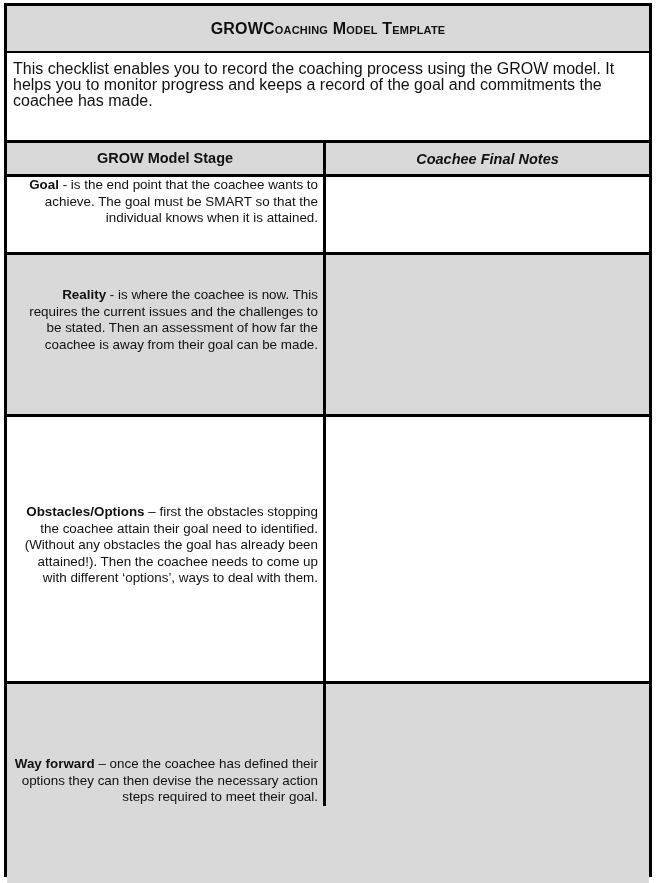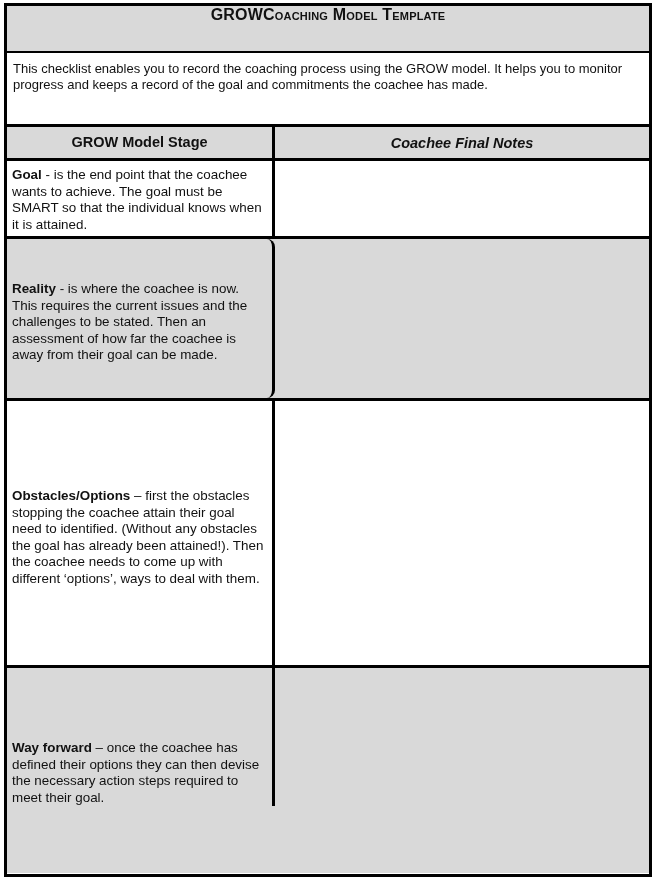--- a/index.html
+++ b/index.html
@@ -1,31 +1,31 @@
 <!DOCTYPE html>
 <html><head>
 <meta charset="utf-8">
 <style>
   html, body { margin: 0; padding: 0; background: #ffffff; }
   body { width: 660px; height: 883px; position: relative; font-family: "Liberation Sans", sans-serif; color: #111; }
   .sheet { position: absolute; left: 4px; top: 3px; width: 648px; border: 3px solid #000; box-sizing: border-box; height: 874px; }
-  .title { height: 45px; background: #d9d9d9; border-bottom: 2px solid #000; display: flex; justify-content: center; font-weight: bold; font-size: 16px; letter-spacing: 0.2px; }
+  .title { height: 45px; background: #d9d9d9; border-bottom: 2px solid #000; display: flex; align-items: center; justify-content: center; font-weight: bold; font-size: 16px; letter-spacing: 0.2px; }
   .title .sc { font-variant: small-caps; }
-  .intro { height: 74px; border-bottom: 3px solid #000; padding: 8px 6px 0 6px; box-sizing: border-box; font-size: 13px; line-height: 16px; }
+  .intro { height: 90px; border-bottom: 3px solid #000; padding: 8px 6px 0 6px; box-sizing: border-box; font-size: 16px; line-height: 16px; }
   .row { display: flex; border-bottom: 3px solid #000; box-sizing: border-box; }
   .row:last-child { border-bottom: none; }
-  .cell-left { width: 268px; border-right: 3px solid #000; box-sizing: border-box; padding: 0 5px; font-size: 13.4px; line-height: 16.6px; display: flex; align-items: center; }
+  .cell-left { width: 319px; border-right: 3px solid #000; box-sizing: border-box; padding: 0 5px; font-size: 13.4px; line-height: 16.6px; display: flex; align-items: center; text-align: right; }
   .cell-right { flex: 1; font-style: italic; }
   .hdr { height: 34px; background: #d9d9d9; }
   .hdr .cell-left, .hdr .cell-right { justify-content: center; font-weight: bold; font-size: 14.5px; display: flex; align-items: center; }
   .grey { background: #d9d9d9; }
   .r-goal { height: 78px; }
-  .r-goal .cell-left { align-items: flex-start; padding-top: 6px; }
+  .r-goal .cell-left { align-items: flex-start; }
   .r-reality { height: 162px; }
-  .r-reality .cell-left { align-items: flex-start; padding-top: 42px; border-radius: 8px; }
+  .r-reality .cell-left { align-items: flex-start; padding-top: 32px; }
   .r-obst { height: 267px; gap: 36px; }
   .r-obst .cell-left { align-items: flex-start; padding-top: 87px; }
   .r-way { height: 205px; flex-direction: column; }
   .r-way .cell-left { align-items: flex-start; padding-top: 72px; }
   b { font-weight: bold; }
 </style>
 </head>
 <body>
 
 <div class="sheet">

